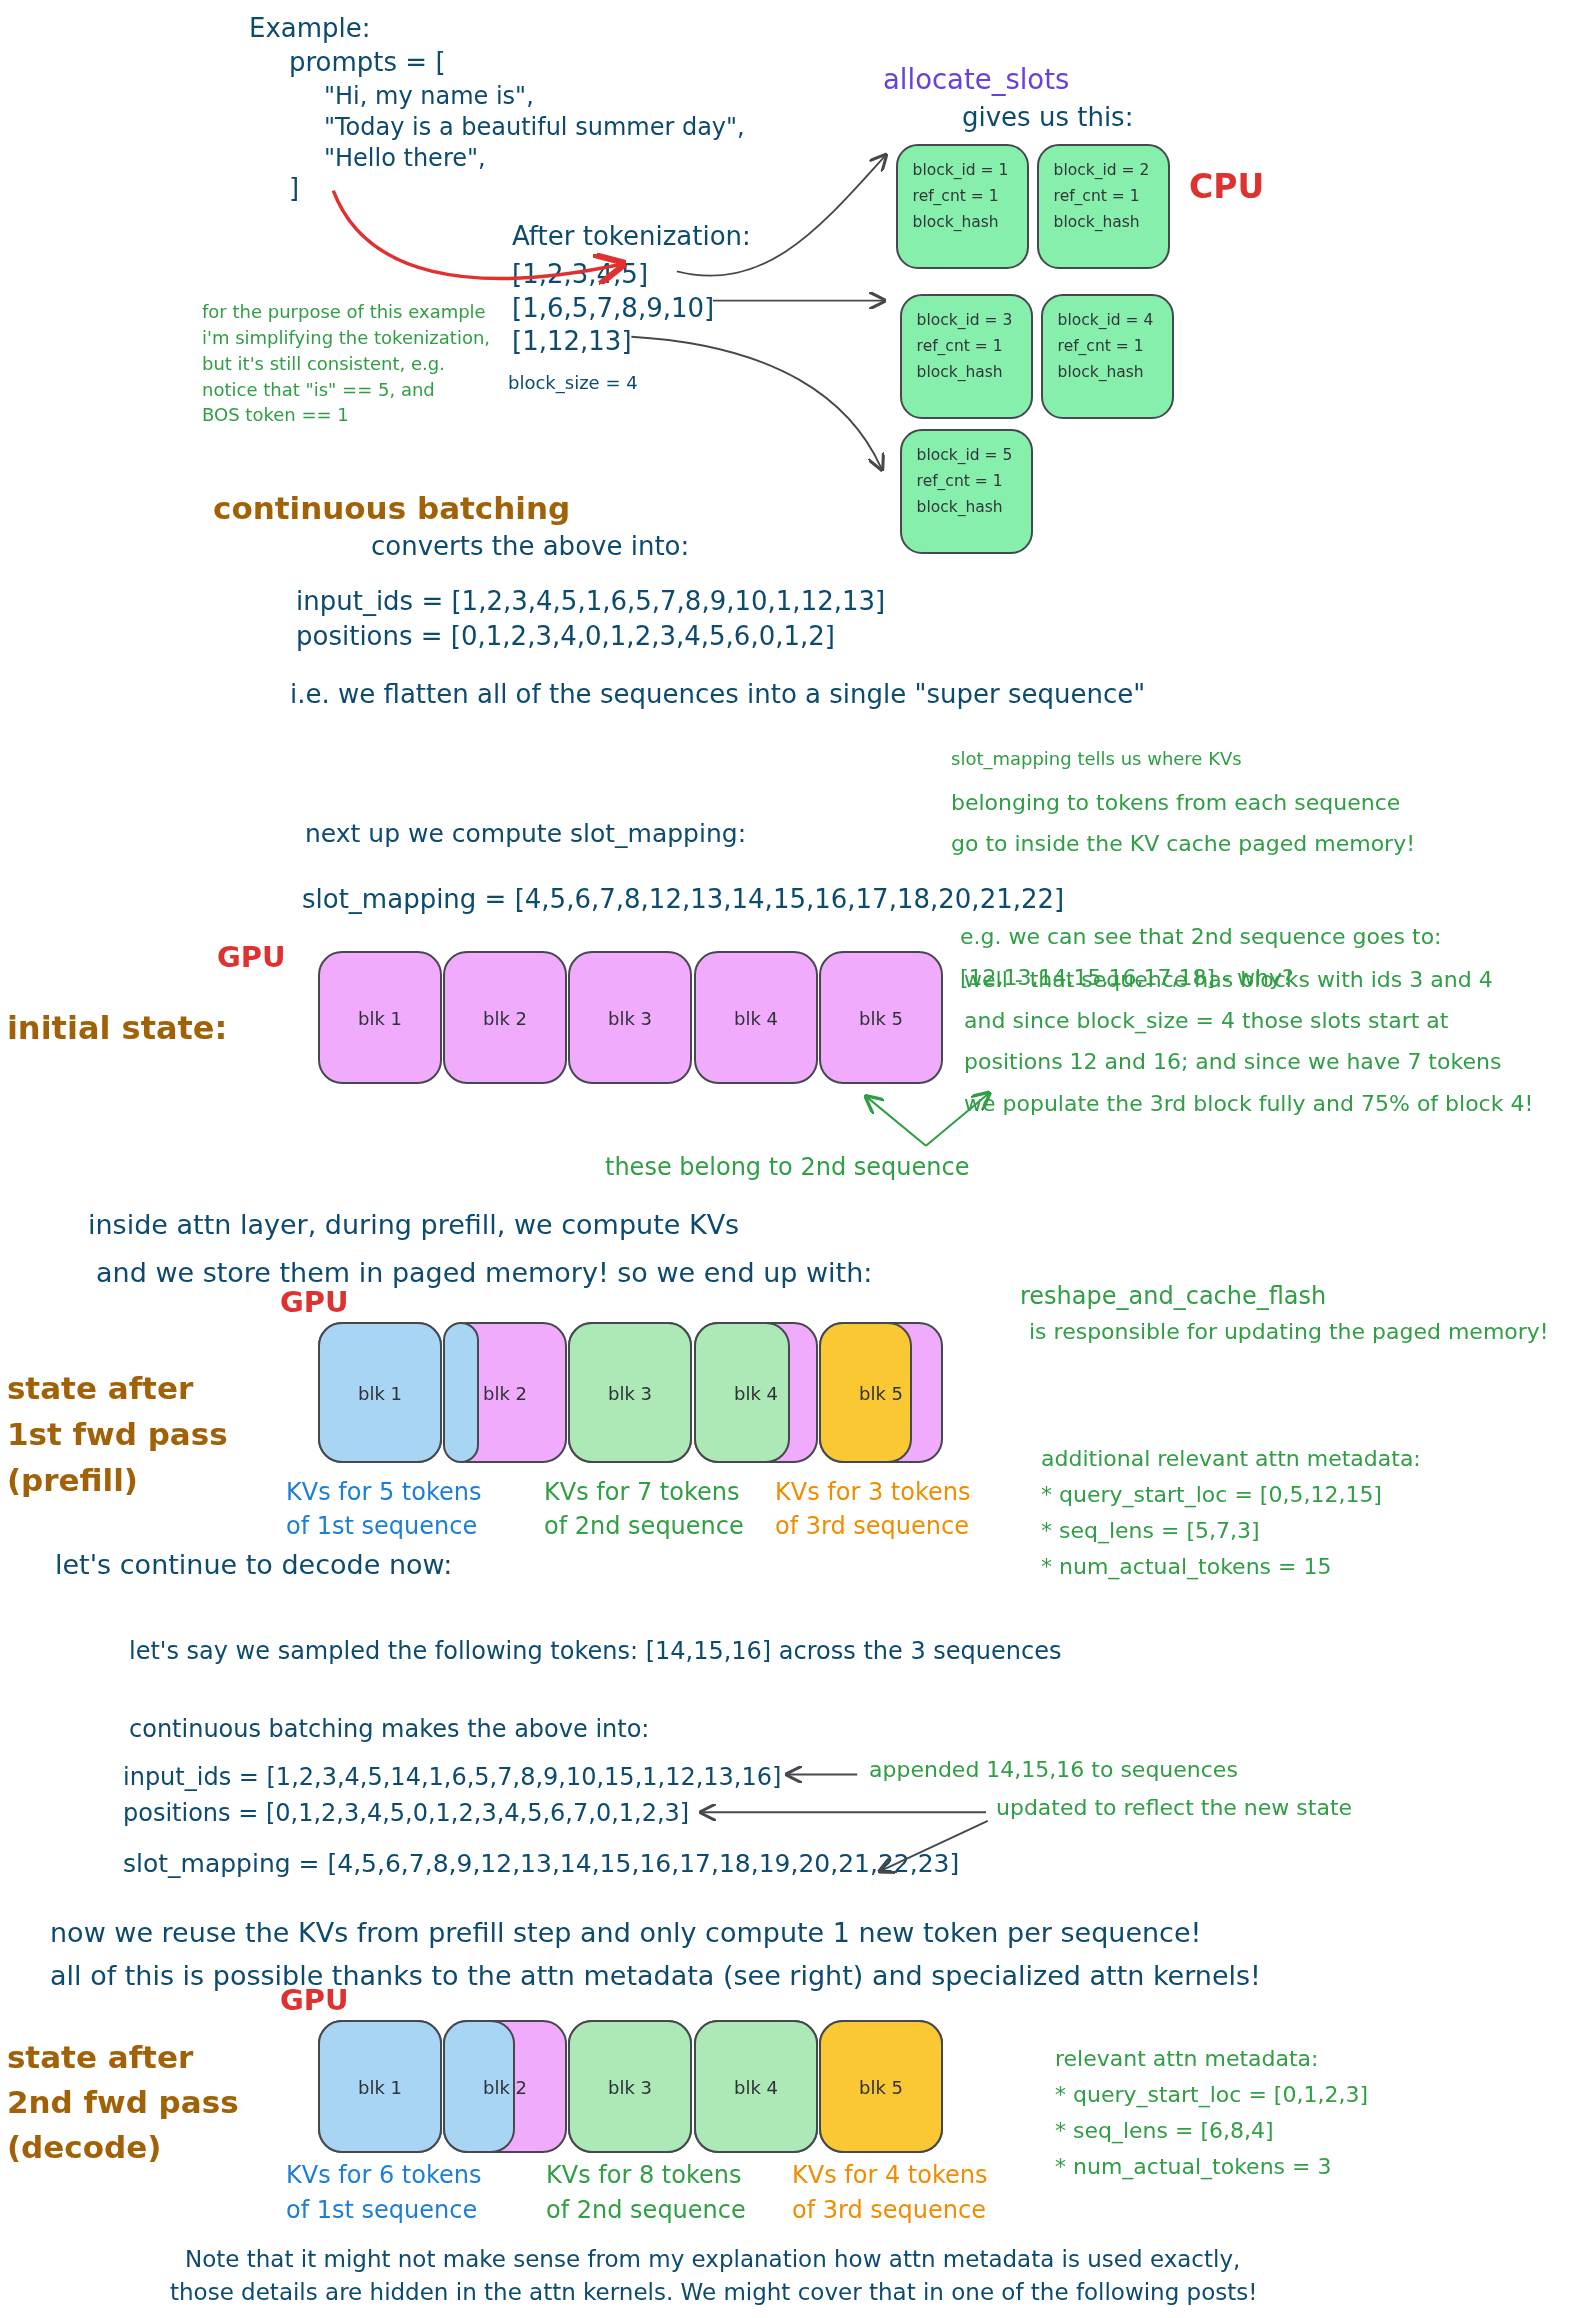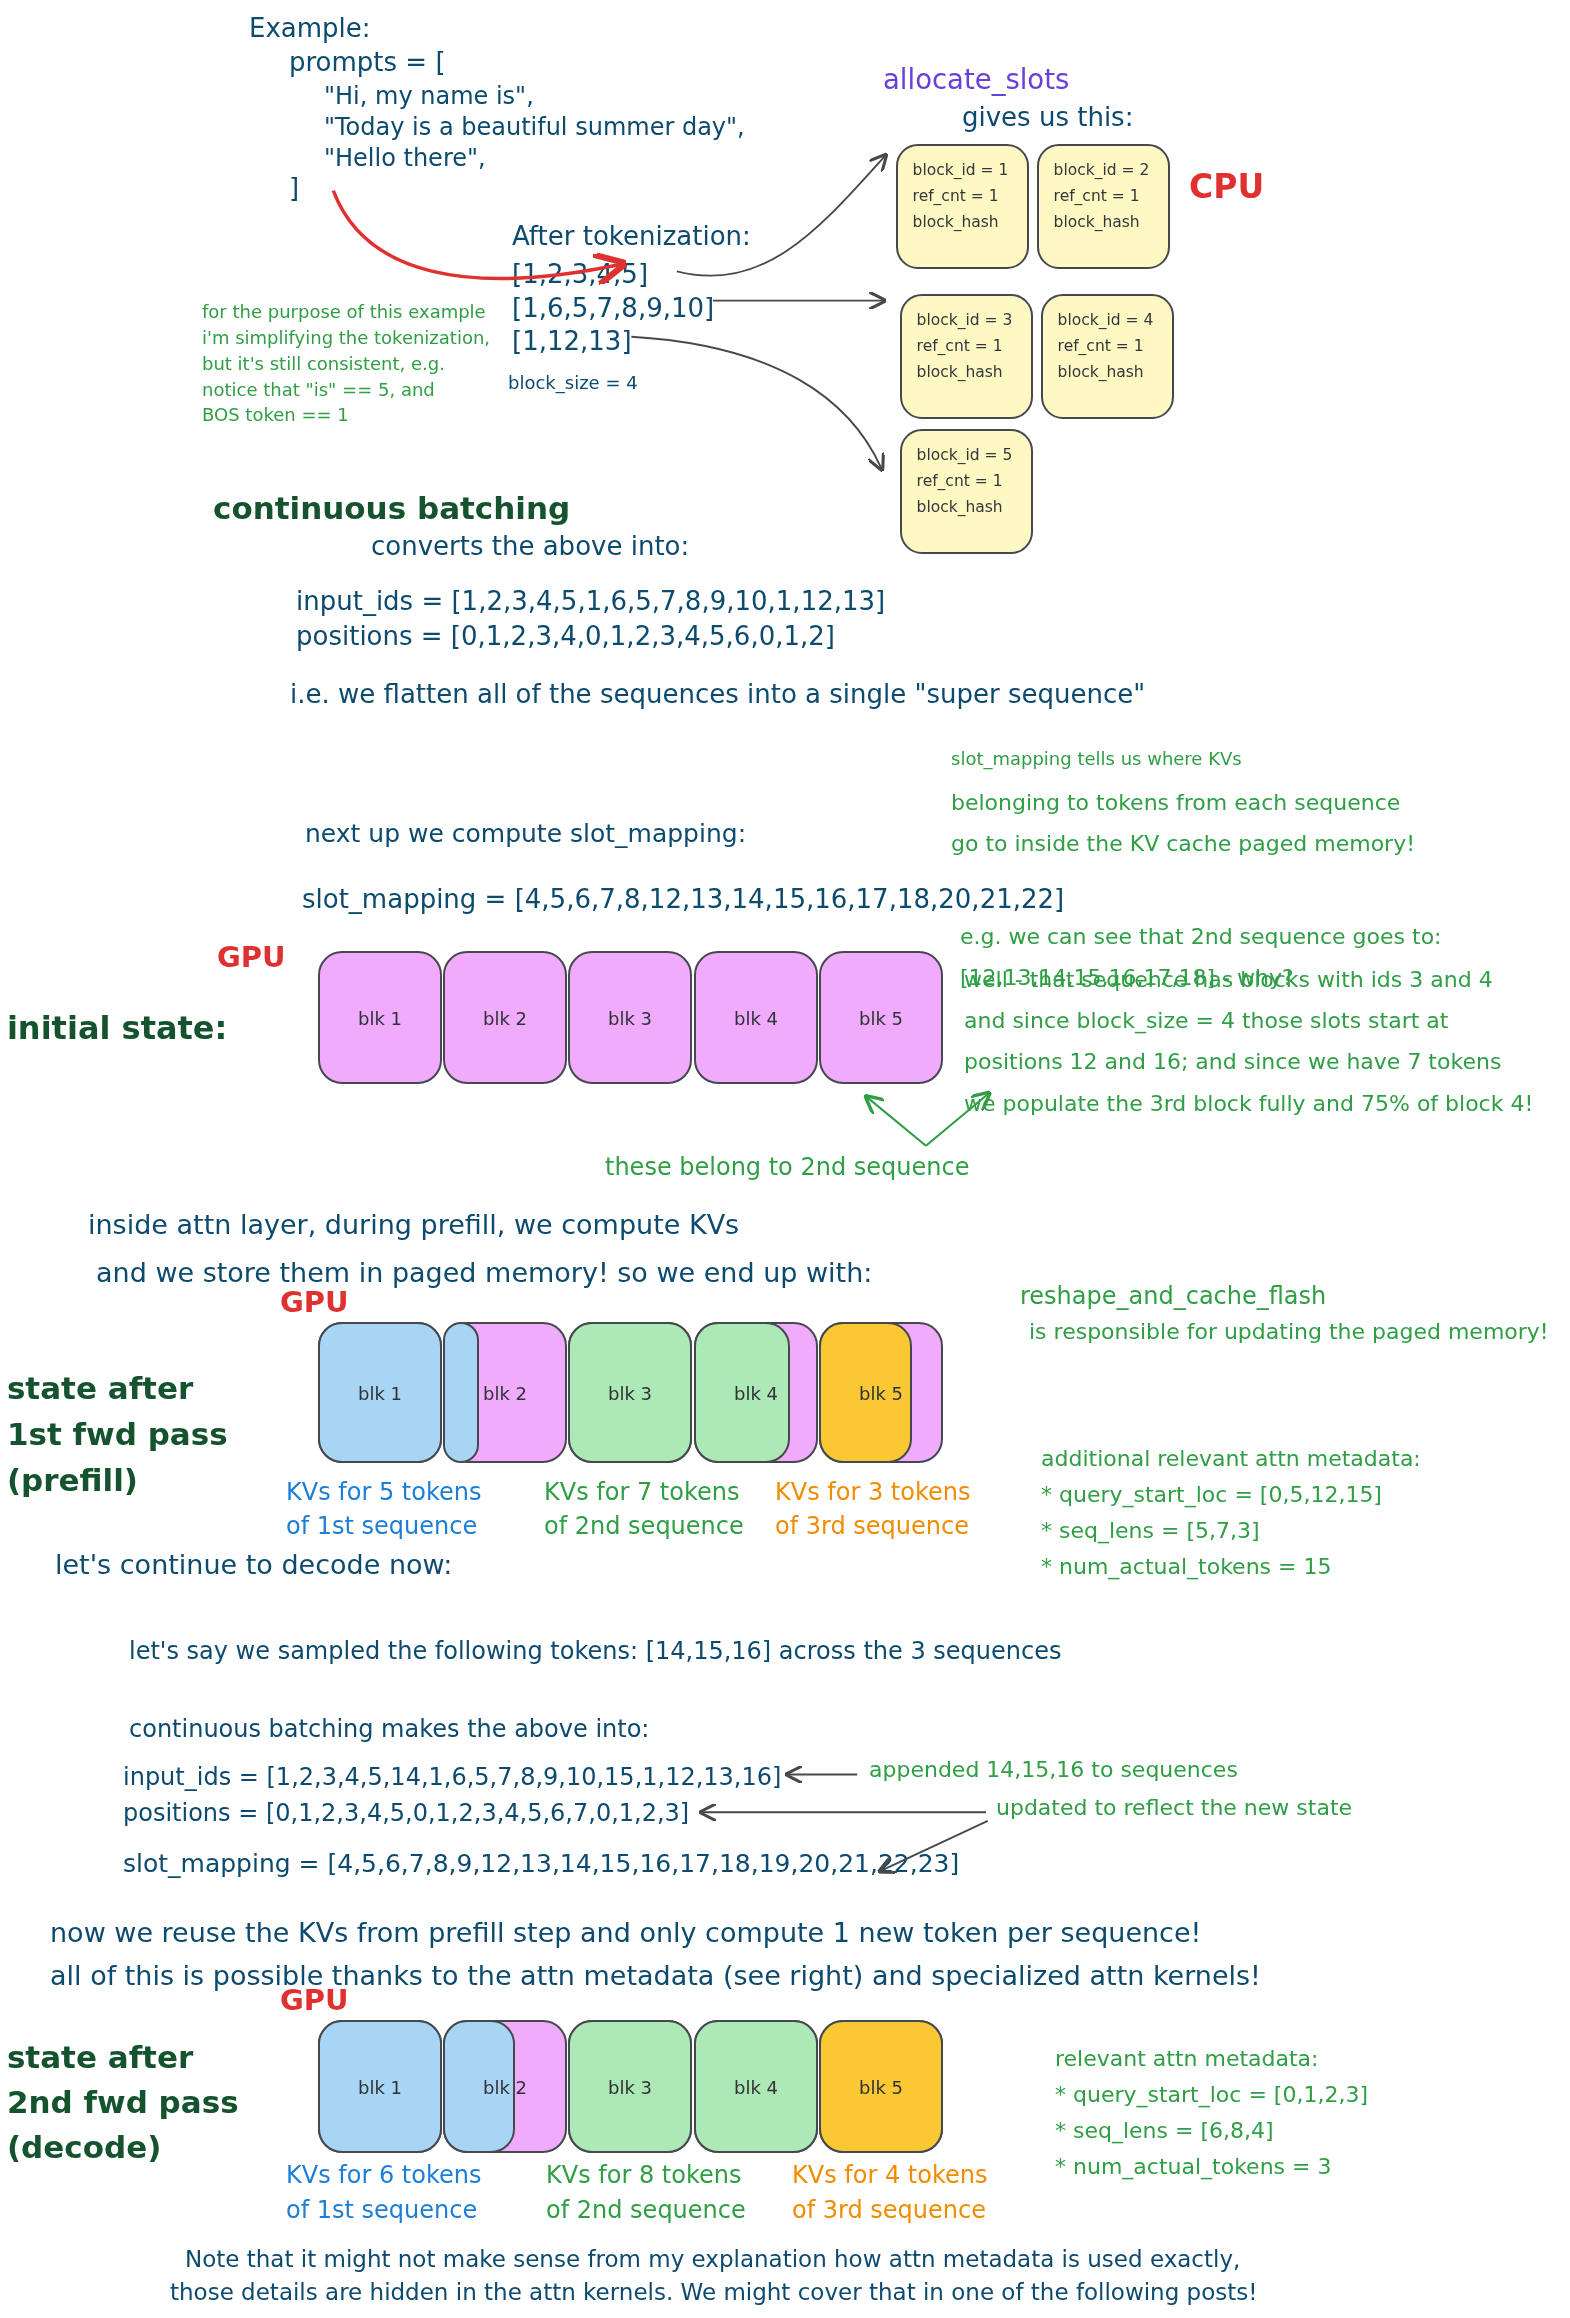--- a/index.html
+++ b/index.html
@@ -2,25 +2,25 @@
 <html style="font-size:13.7px"><head>
 <meta charset="utf-8">
 <style>
   html,body{margin:0;padding:0;}
   body{width:1571px;height:2319px;position:relative;background:#ffffff;
        font-family:"DejaVu Sans",sans-serif;color:#33363c;overflow:hidden;}
   .t{position:absolute;white-space:pre;line-height:1.15;}
   .black{color:#0c4a6e}
   .green{color:#2f9e44}
   .red{color:#e03131;font-weight:bold}
-  .orange{color:#14532d;font-weight:600}
+  .orange{color:#a16207;font-weight:600}
   .orange2{color:#f08c00}
   .blue{color:#1c7ed6}
   .purple{color:#6741d9}
-  .cpu-blk{position:absolute;width:133px;height:125px;background:#fef9c3;
+  .cpu-blk{position:absolute;width:133px;height:125px;background:#86efac;
            border:2.1px solid #45484d;border-radius:22px;
            padding:11px 0 0 14.6px;box-sizing:border-box;}
   .cpu-line{font-size:15.5px;line-height:1.68;color:#33363c;white-space:pre;}
   .gblk{position:absolute;background:#f0abfc;border:2.1px solid #45484d;border-radius:24px;}
   .gfill{position:absolute;top:-2.1px;left:-2.1px;height:calc(100% + 4.3px);
          border:2.1px solid #45484d;border-radius:24px;box-sizing:border-box;}
   .full{width:calc(100% + 4.3px);}
   .c-blue{background:#a9d5f5}
   .c-green{background:#ace9b6}
   .c-yellow{background:#f9c832}

